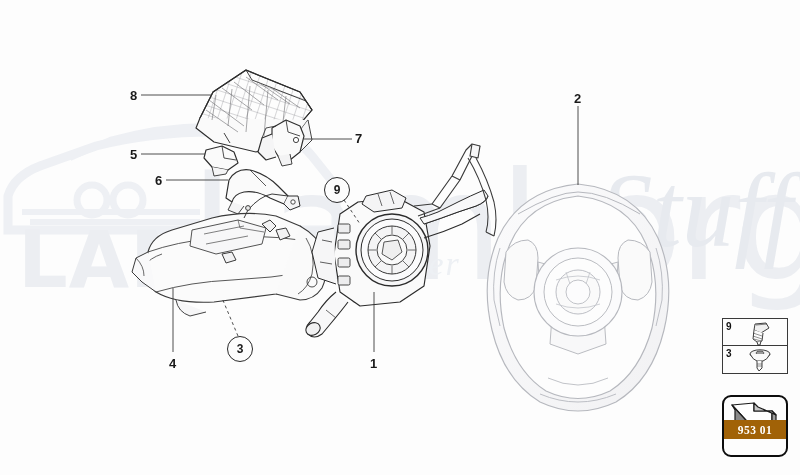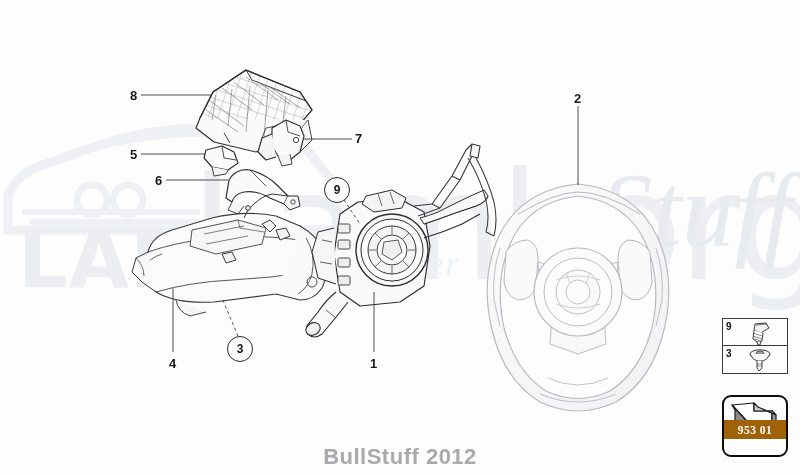--- a/index.html
+++ b/index.html
@@ -459,15 +459,14 @@
       <g stroke="#1a1a1a" stroke-width="1.2" stroke-linejoin="round">
         <path d="M8,8 L30,6 L30,14 L48,14 L48,24 L30,24 L30,32 Z" fill="#ffffff"></path>
         <path d="M8,8 L11,13 L11,34 L30,36 L30,32 Z" fill="#8a8a8a"></path>
         <path d="M48,24 L52,28 L34,28 L30,32 L30,36 L34,32 L52,32 L52,18 L48,14 Z" fill="#9d9d9d"></path>
         <path d="M30,6 L34,10 L52,18 L48,14 L30,14 Z" fill="#c8c8c8"></path>
       </g>
     </svg>
     <div class="label">953 01</div>
   </div>
 
-  <div id="footer-brand">BullStuff 2012</div>
 
 </div>
 
 </body></html>

